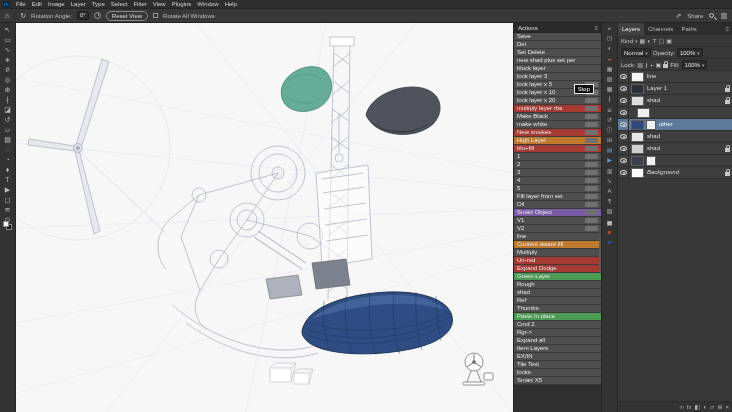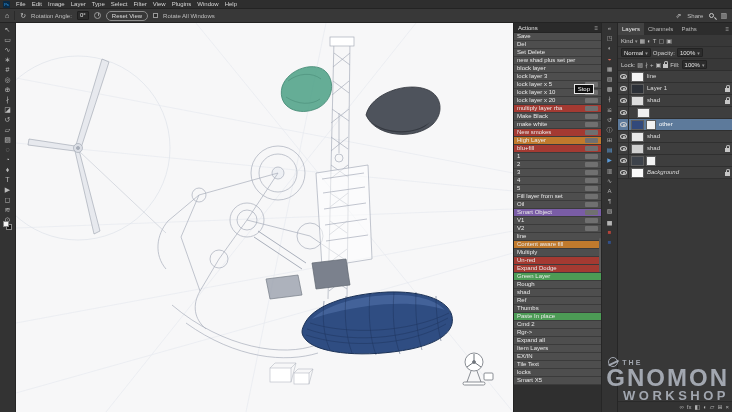--- a/index.html
+++ b/index.html
@@ -675,22 +675,14 @@
       <span class="bot-ico">⊞</span>
       <span class="bot-ico">×</span>
     </div>
   </div>
 
   <div class="swatch-wrap" style="position:absolute;left:3px;top:218px;z-index:5">
     <span class="swatch-fg"></span>
     <span class="swatch-bg"></span>
   </div>
 
-  <div class="watermark">
-    <div class="wm-top">
-      <span class="wm-mark"></span>
-      <span class="wm-the">THE</span>
-    </div>
-    <div class="wm-gnomon">GNOMON</div>
-    <div class="wm-workshop">WORKSHOP</div>
-  </div>
 
 </div>
 
 </body></html>

